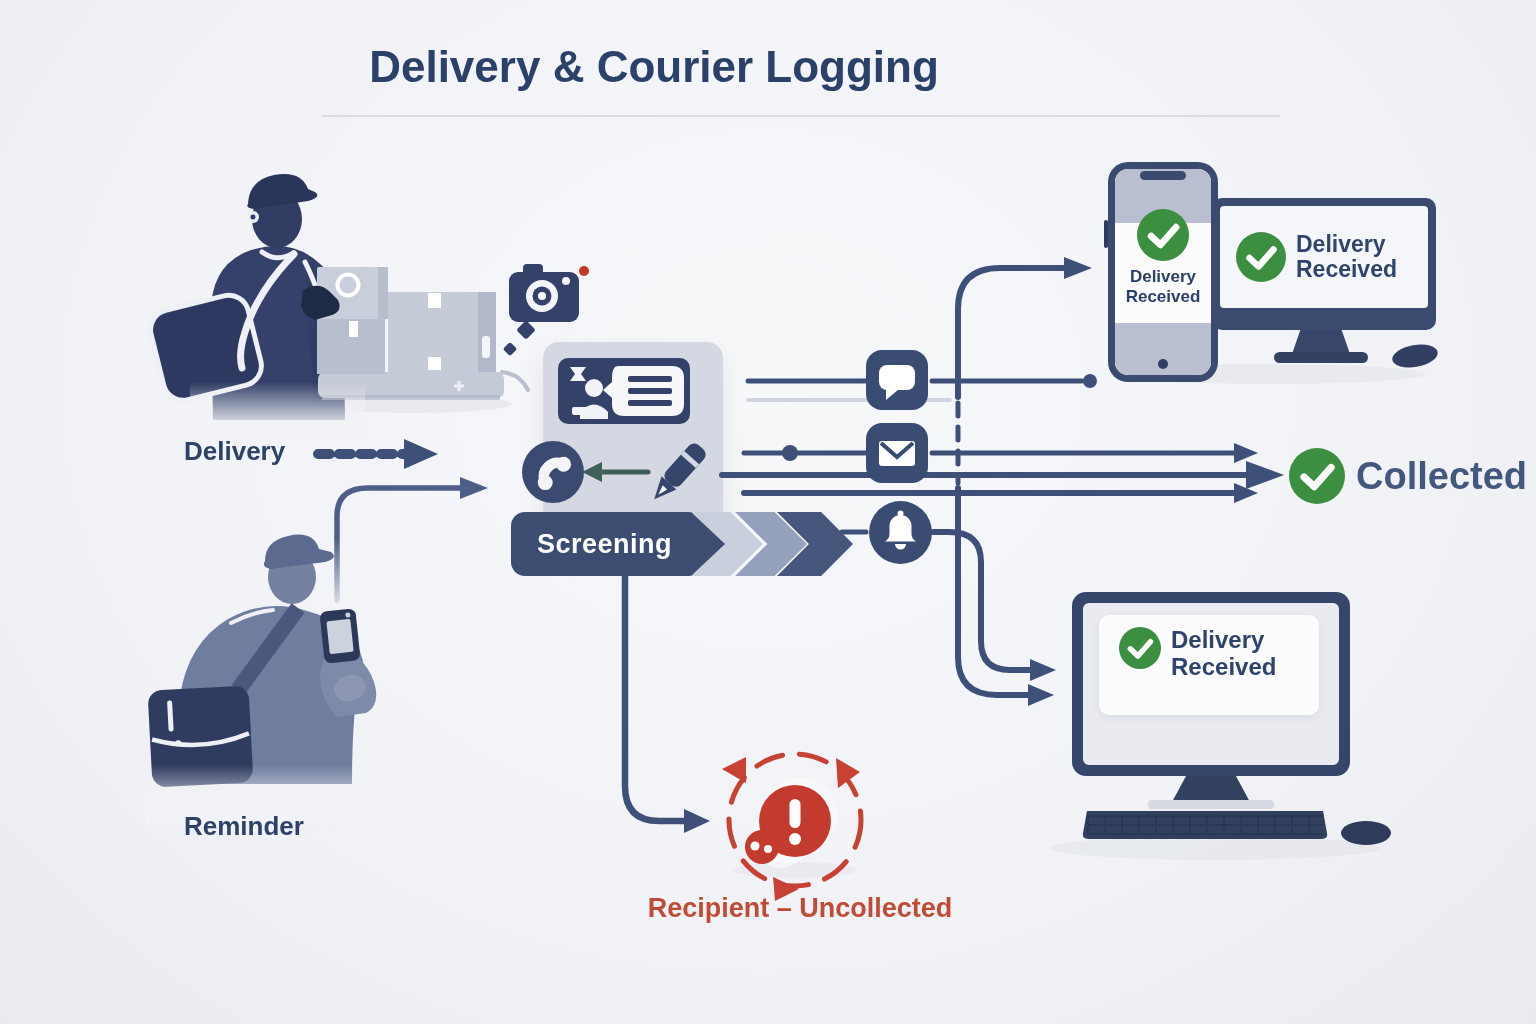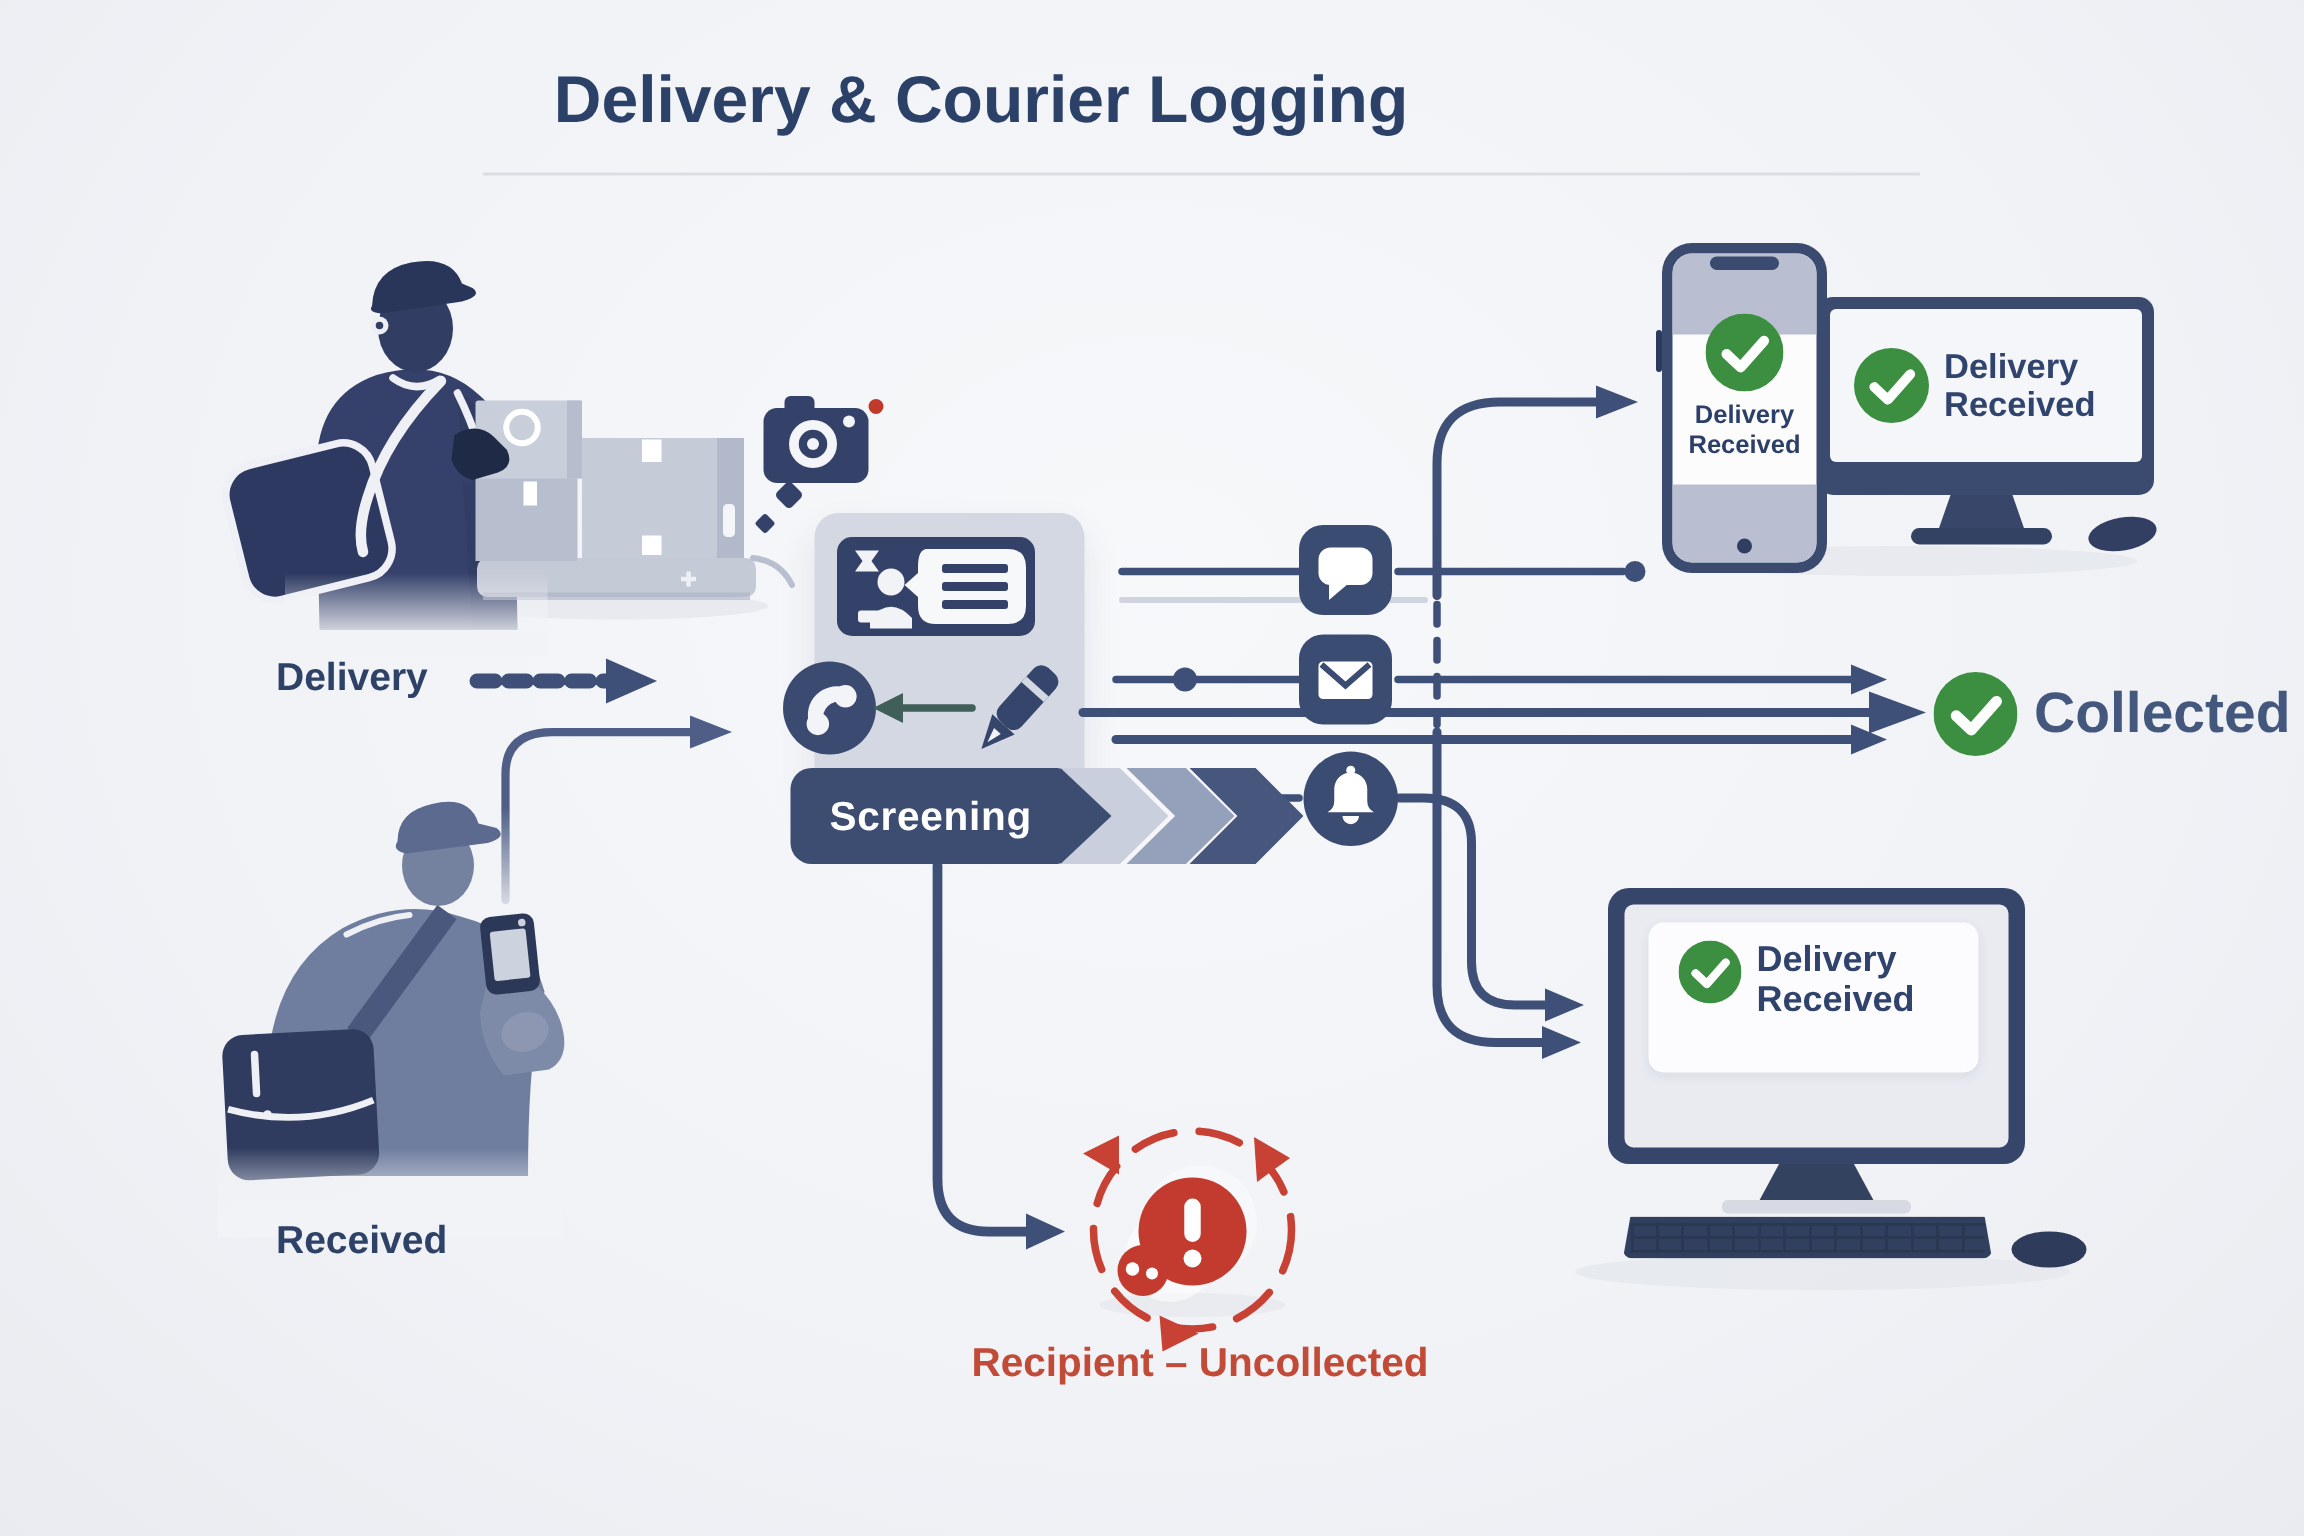--- a/index.html
+++ b/index.html
@@ -18,21 +18,21 @@
   .actor-label{font-size:26px;font-weight:700;color:#2e4268;z-index:5}
   #lbl-delivery{left:184px;top:436px}
   #lbl-recipient{left:184px;top:811px}
   #svg-layer{left:0;top:0;z-index:2}
   .record-card{left:543px;top:342px;width:180px;height:202px;background:var(--card);border-radius:16px;
     box-shadow:0 12px 24px rgba(60,70,100,.10);z-index:1}
   .fade{z-index:3;pointer-events:none}
   #fade-courier{left:190px;top:382px;width:175px;height:55px;background:linear-gradient(to bottom,rgba(242,243,246,0),var(--bg) 85%)}
   #fade-recipient{left:145px;top:765px;width:230px;height:60px;background:linear-gradient(to bottom,rgba(242,243,246,0),var(--bg) 85%)}
   
-  .banner{left:527px;top:512px;width:346px;height:76px;z-index:4}
+  .banner{left:511px;top:512px;width:346px;height:76px;z-index:4}
   .banner .chev{position:absolute;top:0;height:64px;width:72px;
     clip-path:polygon(0 0,55% 0,100% 50%,55% 100%,0 100%,45% 50%)}
   .banner .c1{left:180px;background:var(--chevron-light)}
   .banner .c2{left:224px;background:var(--chevron-mid)}
   .banner .c3{left:266px;width:76px;background:#46567c;clip-path:polygon(0 0,58% 0,100% 50%,58% 100%,0 100%,42% 50%)}
   .banner-main{position:absolute;left:0;top:0;width:182px;height:64px;background:var(--banner);border-radius:14px 4px 4px 14px}
   .banner-tip{position:absolute;left:180px;top:0;width:0;height:0;border-top:32px solid transparent;border-bottom:32px solid transparent;border-left:34px solid var(--banner)}
   .banner-label{position:absolute;left:26px;top:0;line-height:64px;color:#fff;font-size:27px;font-weight:700;letter-spacing:.5px}
   
   .note-icon{z-index:5;display:flex;align-items:center;justify-content:center;background:#3a4c72}
@@ -261,21 +261,21 @@
       <circle cx="768" cy="849" r="4" fill="#ffffff"></circle>
       <rect x="789.5" y="799" width="11" height="29" rx="5.5" fill="#ffffff"></rect>
       <circle cx="795" cy="839" r="6" fill="#ffffff"></circle>
     </g>
   </svg>
 
   <div class="abs fade" id="fade-courier"></div>
   <div class="abs fade" id="fade-recipient"></div>
 
   <div class="abs actor-label" id="lbl-delivery">Delivery</div>
-  <div class="abs actor-label" id="lbl-recipient">Received</div>
+  <div class="abs actor-label" id="lbl-recipient">Reminder</div>
 
   <div class="abs banner">
     <div class="chev c1"></div>
     <div class="chev c2"></div>
     <div class="chev c3"></div>
     <div class="banner-main"></div>
     <div class="banner-tip"></div>
     <div class="banner-label">Screening</div>
   </div>
 

